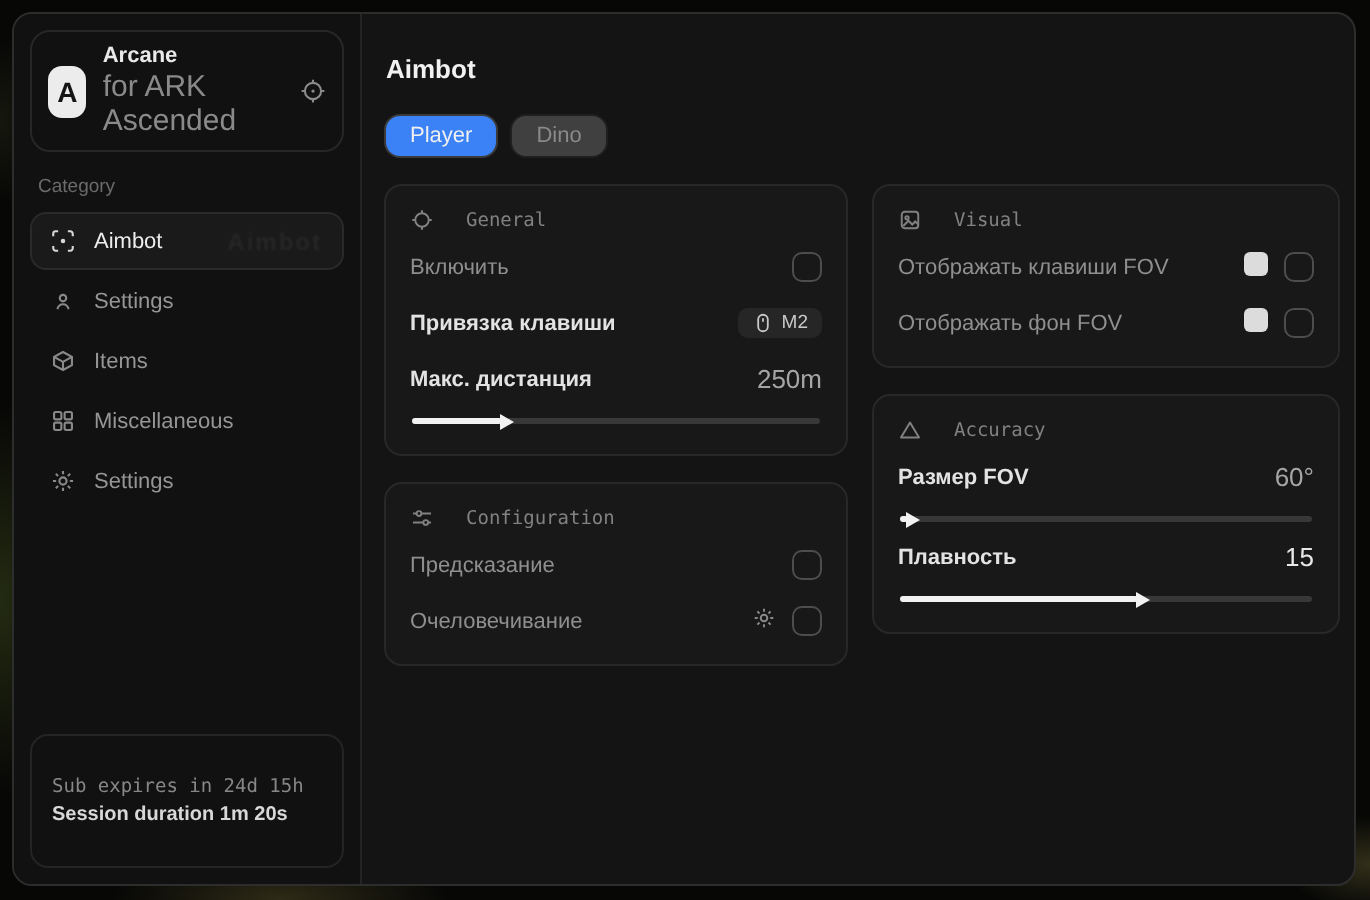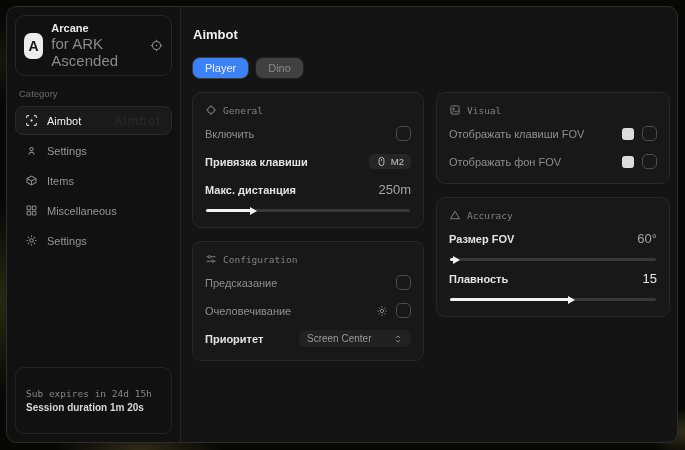--- a/index.html
+++ b/index.html
@@ -33,25 +33,25 @@
   .main{flex:1;padding:14px 12px 0 9px;display:flex;flex-direction:column;box-sizing:border-box;}
   .main-title{font-size:13px;font-weight:bold;color:#f1f1f1;margin:6px 0 0 3px;}
   .tabs{display:flex;gap:6px;margin-top:15px;margin-left:2px;}
   .tab{padding:4px 12px;border-radius:8px;font-size:11px;color:#8a8a8a;background:#404040;border:1px solid #1f1f1f;cursor:default;}
   .tab.selected{background:#3b82f6;border-color:#3a3a3a;color:#f0f0f0;}
   .content{display:flex;gap:12px;margin-top:13px;margin-left:2px;}
   .col{display:flex;flex-direction:column;gap:13px;}
   .col-left{width:232px;}
   .col-right{width:234px;}
   .card{background:#181818;border:1px solid #282828;border-radius:9px;padding:9px 12px 11px;box-sizing:border-box;}
-  .card-header{display:flex;align-items:flex-end;gap:6px;color:#818181;font-family:"DejaVu Sans Mono",monospace;font-size:9.5px;margin:2px 0 3px;}
+  .card-header{display:flex;align-items:flex-end;gap:16px;color:#818181;font-family:"DejaVu Sans Mono",monospace;font-size:9.5px;margin:2px 0 3px;}
   .row{display:flex;align-items:center;min-height:21px;margin-top:7px;}
   .row-label{font-size:11px;color:#8f8f8f;}
   .row-label.strong{color:#e3e3e3;font-weight:600;}
-  .row-right{margin-left:auto;display:flex;align-items:center;gap:8px;}
+  .row-right{margin-left:auto;display:flex;gap:8px;}
   .checkbox{width:15px;height:15px;border:1.5px solid #4d4d4d;border-radius:5px;box-sizing:border-box;background:transparent;}
   .swatch{width:12px;height:12px;border-radius:3px;background:#dcdcdc;}
   .keybind{display:flex;align-items:center;gap:4px;background:#262626;border-radius:5px;padding:2px 7px;color:#c9c9c9;font-size:9.5px;}
   .value{font-size:13px;color:#a5a5a5;}
   .value.bright{color:#e8e8e8;}
   .select{display:flex;align-items:center;gap:10px;background:#212121;border-radius:6px;padding:3px 8px;color:#9a9a9a;font-size:10px;min-width:96px;justify-content:space-between;}
   .slider{height:3px;background:#383838;border-radius:2px;margin:9px 1px 4px;position:relative;}
   .slider .fill{position:absolute;left:0;top:0;bottom:0;background:#f2f2f2;border-radius:2px;}
   .slider .fill::after{content:"";position:absolute;right:-6px;top:50%;transform:translateY(-50%);border-left:7px solid #f2f2f2;border-top:4.5px solid transparent;border-bottom:4.5px solid transparent;}
   svg{display:block;}
@@ -204,31 +204,20 @@
             <div class="row">
               <span class="row-label">Очеловечивание</span>
               <span class="row-right">
                 <svg width="12" height="12" viewBox="0 0 16 16" fill="none" stroke="#8a8a8a" stroke-width="1.3">
                   <circle cx="8" cy="8" r="2.2"></circle>
                   <path d="M8 1.8v2M8 12.2v2M1.8 8h2M12.2 8h2M3.6 3.6l1.4 1.4M11 11l1.4 1.4M12.4 3.6 11 5M5 11l-1.4 1.4"></path>
                 </svg>
                 <span class="checkbox"></span>
               </span>
             </div>
-            <div class="row">
-              <span class="row-label strong">Приоритет</span>
-              <span class="row-right">
-                <span class="select">
-                  <span>Screen Center</span>
-                  <svg width="10" height="10" viewBox="0 0 16 16" fill="none" stroke="#9a9a9a" stroke-width="1.5">
-                    <path d="M5 6l3-3 3 3M5 10l3 3 3-3"></path>
-                  </svg>
-                </span>
-              </span>
-            </div>
           </div>
         </div>
 
         <div class="col col-right">
 
           <div class="card">
             <div class="card-header">
               <svg width="12" height="12" viewBox="0 0 16 16" fill="none" stroke="#818181" stroke-width="1.3">
                 <rect x="2.5" y="2.5" width="11" height="11" rx="2"></rect>
                   <circle cx="6" cy="6.5" r="1.1"></circle>

